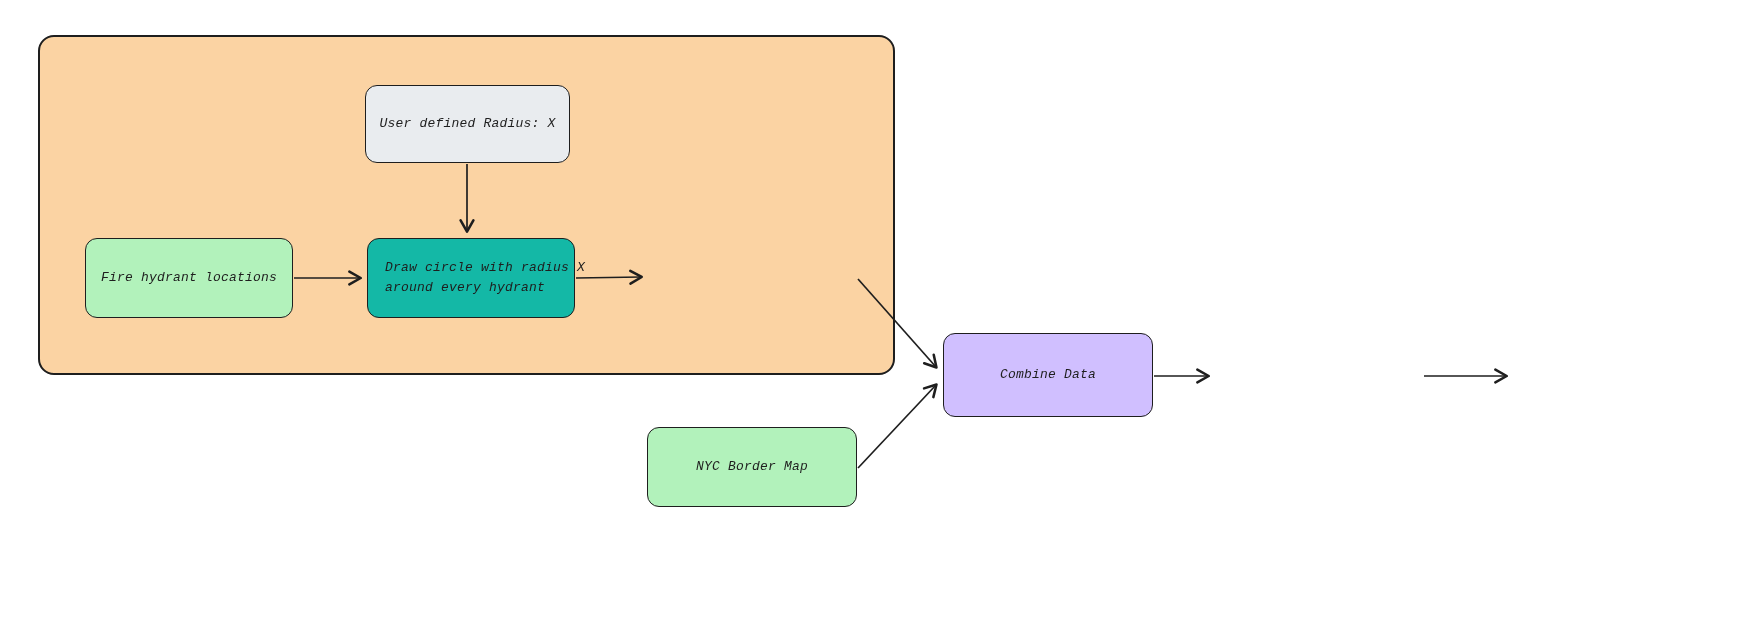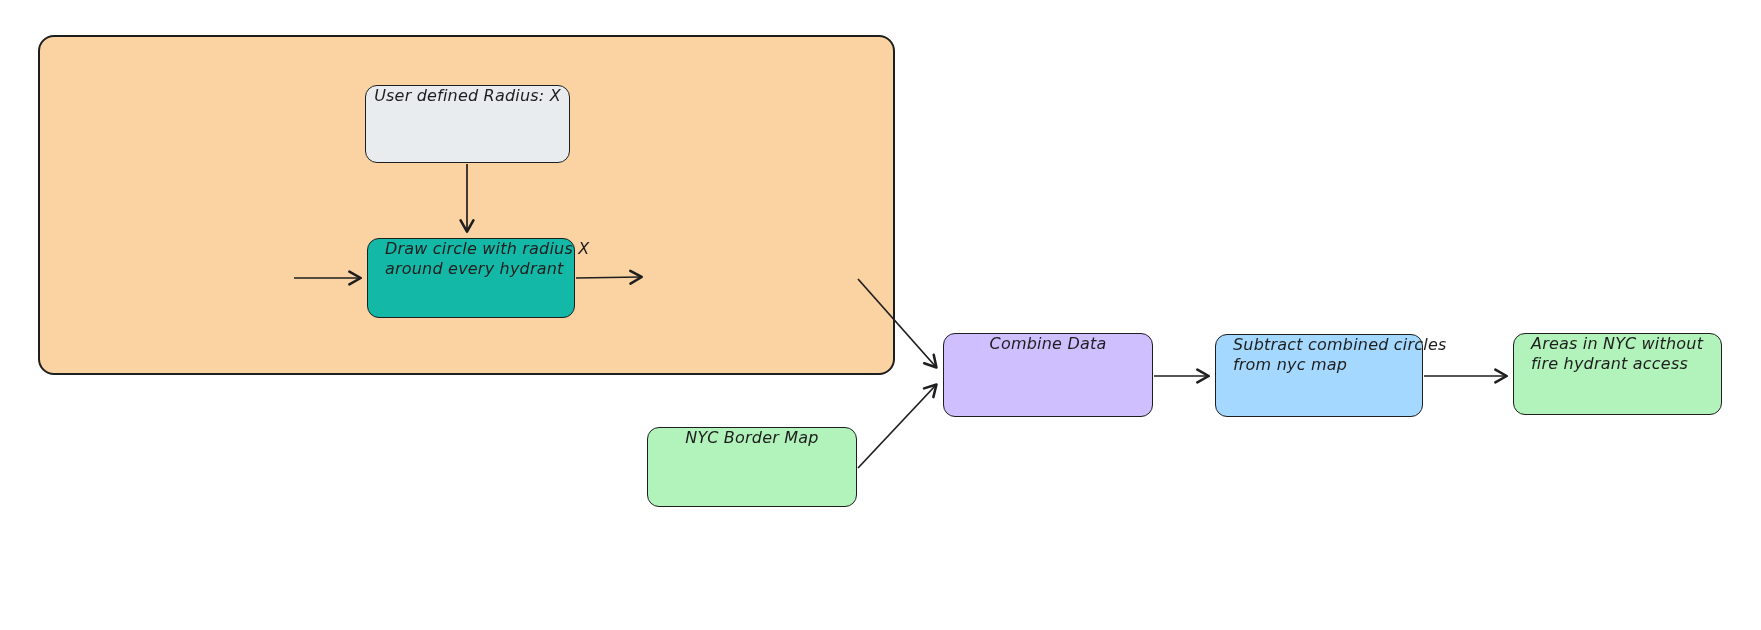--- a/index.html
+++ b/index.html
@@ -7,24 +7,25 @@
     width:1761px;height:630px;position:relative;overflow:hidden;
     font-family:"DejaVu Sans","Liberation Sans",sans-serif;
     color:#1e1e1e;
   }
   .canvas{position:absolute;left:0;top:0;width:1761px;height:630px;}
   svg.arrows{position:absolute;left:0;top:0;pointer-events:none;}
   .node{
     position:absolute;
     border:1.8px solid #1e1e1e;
     border-radius:12px;
-    display:flex;justify-content:center;
-    font-size:16px;line-height:20px;font-style:italic;letter-spacing:.2px;
+    display:flex;align-items:center;justify-content:center;
+    font-size:13px;line-height:20px;font-style:italic;letter-spacing:.2px;
     box-sizing:border-box;
     white-space:pre;
+    font-family:Liberation Mono, monospace;
   }
   .node .lbl{pointer-events:none;}
   .align-left{justify-content:flex-start;padding-left:17px;text-align:left;}
   .container-box{
     position:absolute;
     border:2px solid #1e1e1e;border-radius:16px;
     box-sizing:border-box;
     left:38px;top:35px;width:857px;height:340px;
     background:#fbd3a3;
   }
@@ -57,38 +58,33 @@
     <line x1="858" y1="279" x2="936" y2="367" stroke="#1e1e1e" stroke-width="1.7" marker-end="url(#ah)"></line>
     <line x1="858" y1="468" x2="936" y2="385" stroke="#1e1e1e" stroke-width="1.7" marker-end="url(#ah)"></line>
     <line x1="1154" y1="376" x2="1208" y2="376" stroke="#1e1e1e" stroke-width="1.7" marker-end="url(#ah)"></line>
     <line x1="1424" y1="376" x2="1506" y2="376" stroke="#1e1e1e" stroke-width="1.7" marker-end="url(#ah)"></line>
   </svg>
 
   <div class="node" id="n-user-radius">
     <span class="lbl">User defined Radius: X</span>
   </div>
 
+  <div class="node" id="n-fire-hydrant">
+    <span class="lbl">Fire hydrant locations</span>
+  </div>
 
   <div class="node align-left" id="n-draw-circle">
     <span class="lbl">Draw circle with radius X
 around every hydrant</span>
   </div>
 
 
   <div class="node" id="n-combine-data">
     <span class="lbl">Combine Data</span>
   </div>
 
   <div class="node" id="n-nyc-border">
     <span class="lbl">NYC Border Map</span>
   </div>
 
-  <div class="node align-left" id="n-subtract">
-    <span class="lbl">Subtract combined circles
-from nyc map</span>
-  </div>
 
-  <div class="node align-left" id="n-areas">
-    <span class="lbl">Areas in NYC without
-fire hydrant access</span>
-  </div>
 
 </div>
 
 </body></html>

